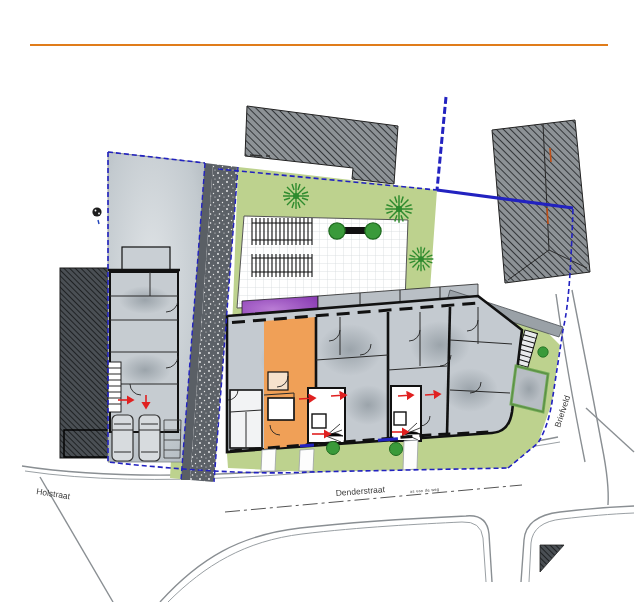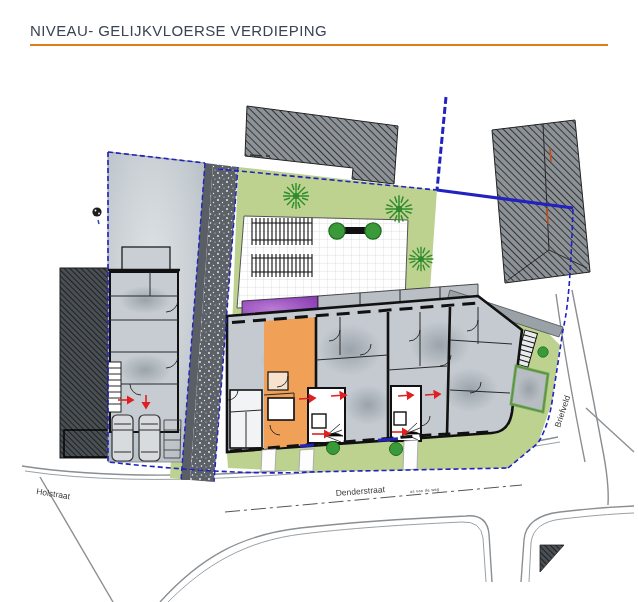--- a/index.html
+++ b/index.html
@@ -19,21 +19,20 @@
   .wall{stroke:#111;fill:none;}
   .thinw{stroke:#2a2a2a;stroke-width:1;fill:none;}
   .arc{stroke:#222;stroke-width:.9;fill:none;}
   .red{stroke:var(--c-arrow,#e02020);stroke-width:1.6;fill:none;}
 </style>
 </head>
 <body>
 
 <div id="stage">
 
-  <div id="plan-title">NIVEAU- GELIJKVLOERSE VERDIEPING</div>
   <div id="title-rule"></div>
 
   <svg width="638" height="602" viewBox="0 0 638 602">
     <defs>
       <pattern id="hatch" width="5" height="5" patternUnits="userSpaceOnUse" patternTransform="rotate(45)">
         <rect width="5" height="5" fill="#8d9296"></rect>
         <line x1="0" y1="0" x2="5" y2="0" stroke="#1c1f22" stroke-width="1.6"></line>
       </pattern>
       <pattern id="hatchDark" width="4" height="4" patternUnits="userSpaceOnUse" patternTransform="rotate(45)">
         <rect width="4" height="4" fill="#4a4f54"></rect>

